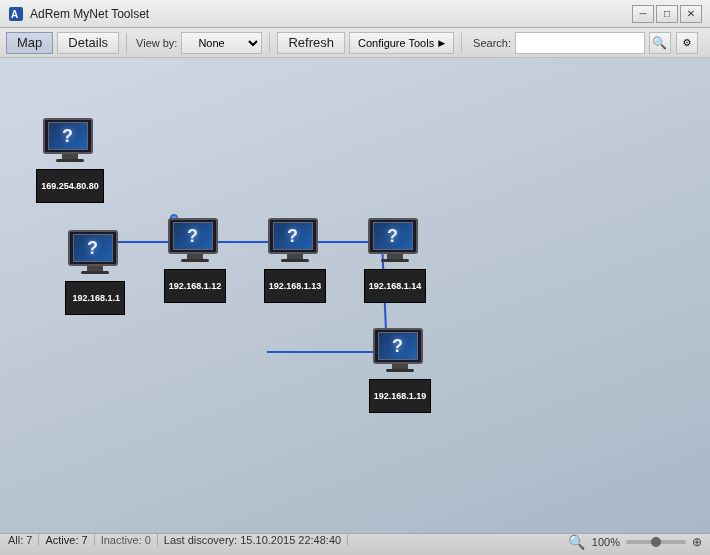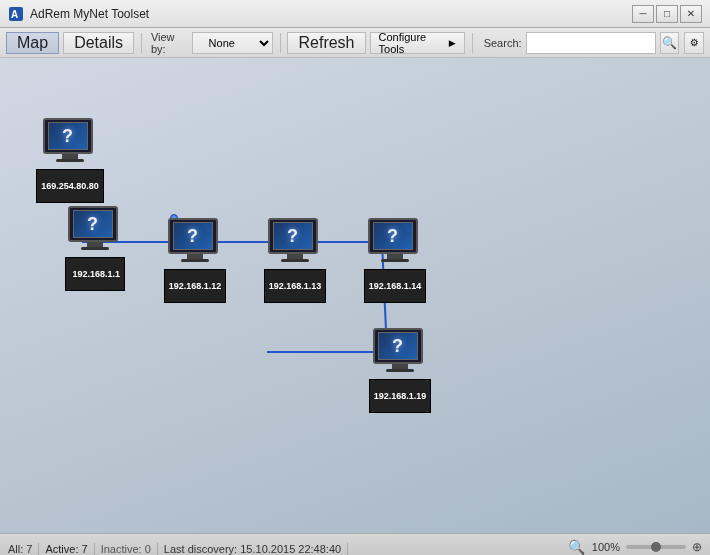--- a/index.html
+++ b/index.html
@@ -64,21 +64,21 @@
       display: flex;
       align-items: center;
       padding: 0 6px;
       gap: 4px;
     }
     .toolbar-btn {
       height: 22px;
       padding: 0 10px;
       border: 1px solid #bbb;
       background: linear-gradient(to bottom, #f5f5f5, #e0e0e0);
-      font-size: 16px;
+      font-size: 13px;
       cursor: pointer;
       color: #222;
     }
     .toolbar-btn.active {
       background: linear-gradient(to bottom, #d0d8e8, #c0c8d8);
       border-color: #8899bb;
     }
     .toolbar-sep {
       width: 1px;
       height: 20px;
@@ -221,21 +221,21 @@
       height: 100%;
       pointer-events: none;
     }
 
     
     #status-bar {
       height: 22px;
       background: linear-gradient(to bottom, #d8d8d8, #c8c8c8);
       border-top: 1px solid #aaa;
       display: flex;
-      align-items: flex-end;
+      align-items: flex-start;
       padding: 0 8px;
       gap: 0;
       justify-content: space-between;
     }
     #status-left {
       display: flex;
       align-items: center;
       gap: 0;
       font-size: 11px;
       color: #333;
@@ -338,21 +338,21 @@
     <div class="node-icon" style="position:relative;">
 
       <div class="monitor-body">
         <div class="monitor-screen"></div>
       </div>
       <div class="monitor-stand"></div>
       <div class="monitor-base"></div>
     </div>
     <div class="node-label">169.254.80.80</div>
   </div>
-    <div class="net-node" style="left: 55px; top: 148px;">
+    <div class="net-node" style="left: 55px; top: 172px;">
     <div class="node-icon" style="position:relative;">
 
       <div class="monitor-body">
         <div class="monitor-screen"></div>
       </div>
       <div class="monitor-stand"></div>
       <div class="monitor-base"></div>
     </div>
     <div class="node-label">192.168.1.1</div>
   </div>

